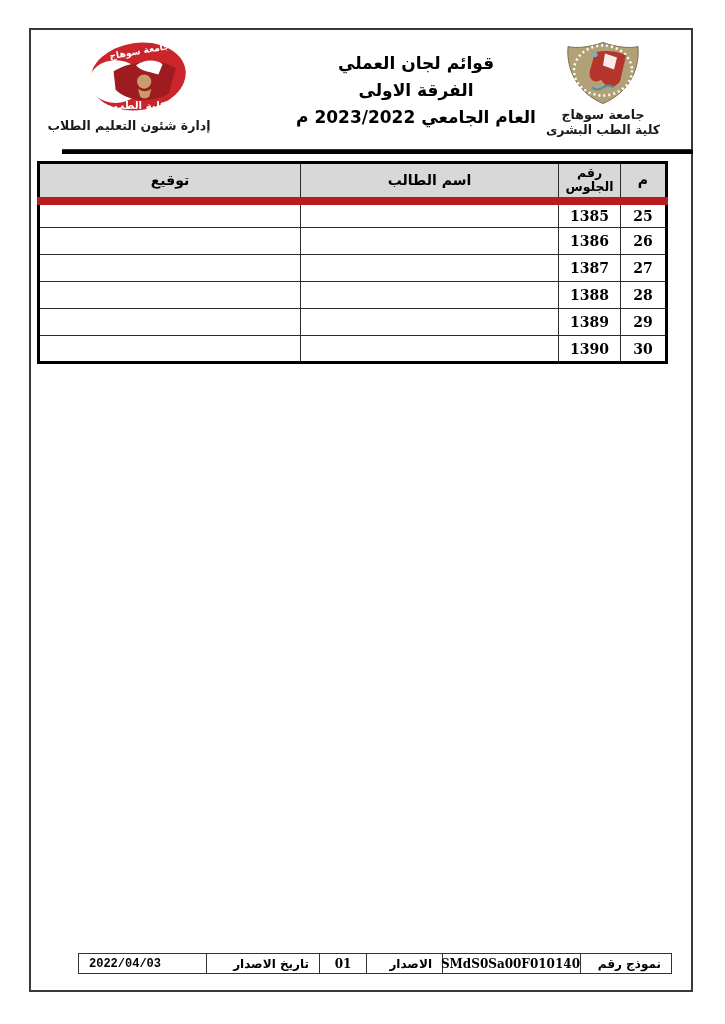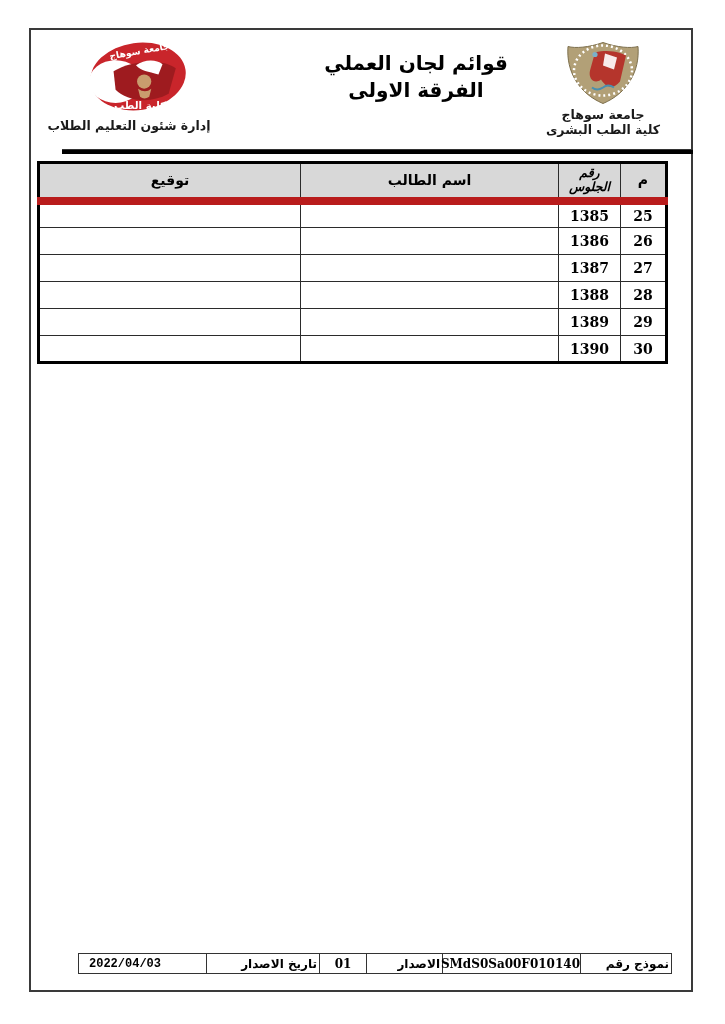--- a/index.html
+++ b/index.html
@@ -10,50 +10,50 @@
                 border:2px solid #3a3a3a; background:#ffffff; }
 
   
   .crescent-logo { position:absolute; left:54px; top:10px; width:102px; height:76px; }
   .left-caption  { position:absolute; left:12px; top:88px; width:172px;
                    text-align:center; font-size:12.5px; font-weight:bold; color:#1a1a1a;
                    direction:rtl; }
 
   .title-block { position:absolute; left:230px; top:20px; width:310px;
                  text-align:center; direction:rtl; color:#000; }
-  .title-block div { font-size:20px; font-weight:bold; line-height:27px; }
+  .title-block div { font-size:17px; font-weight:bold; line-height:27px; }
 
   .shield-logo   { position:absolute; left:534px; top:11px; width:76px; height:64px; }
   .right-caption { position:absolute; left:501px; top:77px; width:142px;
                    text-align:center; font-size:12.5px; font-weight:bold; color:#1a1a1a;
                    direction:rtl; line-height:15px; }
 
   .header-divider { position:absolute; left:31px; top:119px; width:631px; height:3px;
                     border-top:1px solid #333; border-bottom:4px solid #000; }
 
   
   .students { position:absolute; left:6px; top:131px; width:631px;
               border-collapse:collapse; direction:rtl; table-layout:fixed; }
   .students, .students td, .students th { border:1px solid #2b2b2b; }
   .students { border:3px solid #000; }
   .students thead th { background:#d8d8d8; height:38px; font-weight:bold;
                        font-size:14px; color:#000; text-align:center;
                        border-bottom:8px solid #b91c1c; }
-  .students thead th .two-line { font-size:12.5px; line-height:14px;font-style:italic; }
+  .students thead th .two-line { font-size:12.5px; line-height:14px; }
   .students tbody td { height:27px; text-align:center; background:#fff;margin-left:40px; }
   .num { font-family:"DejaVu Serif","Liberation Serif",serif; font-weight:bold;
          font-size:14px; color:#000; }
   .col-index { width:46px; } .col-seat { width:62px; } .col-name { width:258px; }
 
   
   .form-table { position:absolute; left:47px; top:923px; width:593px;
                 border-collapse:collapse; direction:rtl; table-layout:fixed; }
   .form-table td { border:1.5px solid #333; height:20px; font-size:12px;
                    font-weight:bold; color:#000; vertical-align:middle; }
-  .ft-label { text-align:right; padding-right:2px; }
+  .ft-label { text-align:right; padding-right:10px; }
   .ft-value { text-align:center;
               font-family:"DejaVu Serif","Liberation Serif",serif; }
   .ft-date  { text-align:left; padding-left:10px; direction:ltr;font-family:Liberation Mono, monospace; }
   .w-form-label{width:91px;} .w-form-value{width:138px;text-align:right;} .w-ver-label{width:76px;}
   .w-ver-value{width:47px;} .w-date-label{width:113px;} .w-date-value{width:128px;}
 </style>
 </head>
 <body>
 
 <div class="page-frame">
@@ -66,20 +66,21 @@
     <circle cx="58" cy="40" r="7" fill="#c99c6e"></circle>
     <path d="M52,47 q7,5 13,0 l-2,8 q-5,3 -9,0 Z" fill="#c99c6e"></path>
     <text x="54" y="13" font-size="9" font-weight="bold" fill="#ffffff" text-anchor="middle" transform="rotate(-10 54 13)">جامعة سوهاج</text>
     <text x="54" y="67" font-size="10" font-weight="bold" fill="#ffffff" text-anchor="middle">كلية الطب</text>
   </svg>
   <div class="left-caption">إدارة شئون التعليم الطلاب</div>
 
   <div class="title-block">
     <div>قوائم لجان العملي</div>
     <div>الفرقة الاولى</div>
+    <div>العام الجامعي 2023/2022 م</div>
   </div>
 
   <svg class="shield-logo" viewBox="0 0 76 63" xmlns="http://www.w3.org/2000/svg">
     <path d="M38,1 C52,6 66,7 73,5 C75,30 62,52 38,62 C14,52 1,30 3,5 C10,7 24,6 38,1 Z" fill="#b2a077" stroke="#7d6f4c" stroke-width="1"></path>
     <ellipse cx="38" cy="29" rx="29" ry="25" fill="none" stroke="#ffffff" stroke-width="2.5" stroke-dasharray="2 3"></ellipse>
     <path d="M30,11 C45,7 58,12 61,14 L55,40 C48,49 40,45 36,38 C30,43 23,38 25,29 Z" fill="#b5352c"></path>
     <circle cx="30" cy="13" r="2.6" fill="#7ab0c8"></circle>
     <path d="M27,46 q5,4 11,0 q5,-4 11,0" stroke="#4a8fae" stroke-width="2" fill="none"></path>
     <path d="M40,12 l12,4 l-3,12 l-11,-4 Z" fill="#ffffff" opacity="0.9"></path>
   </svg>

